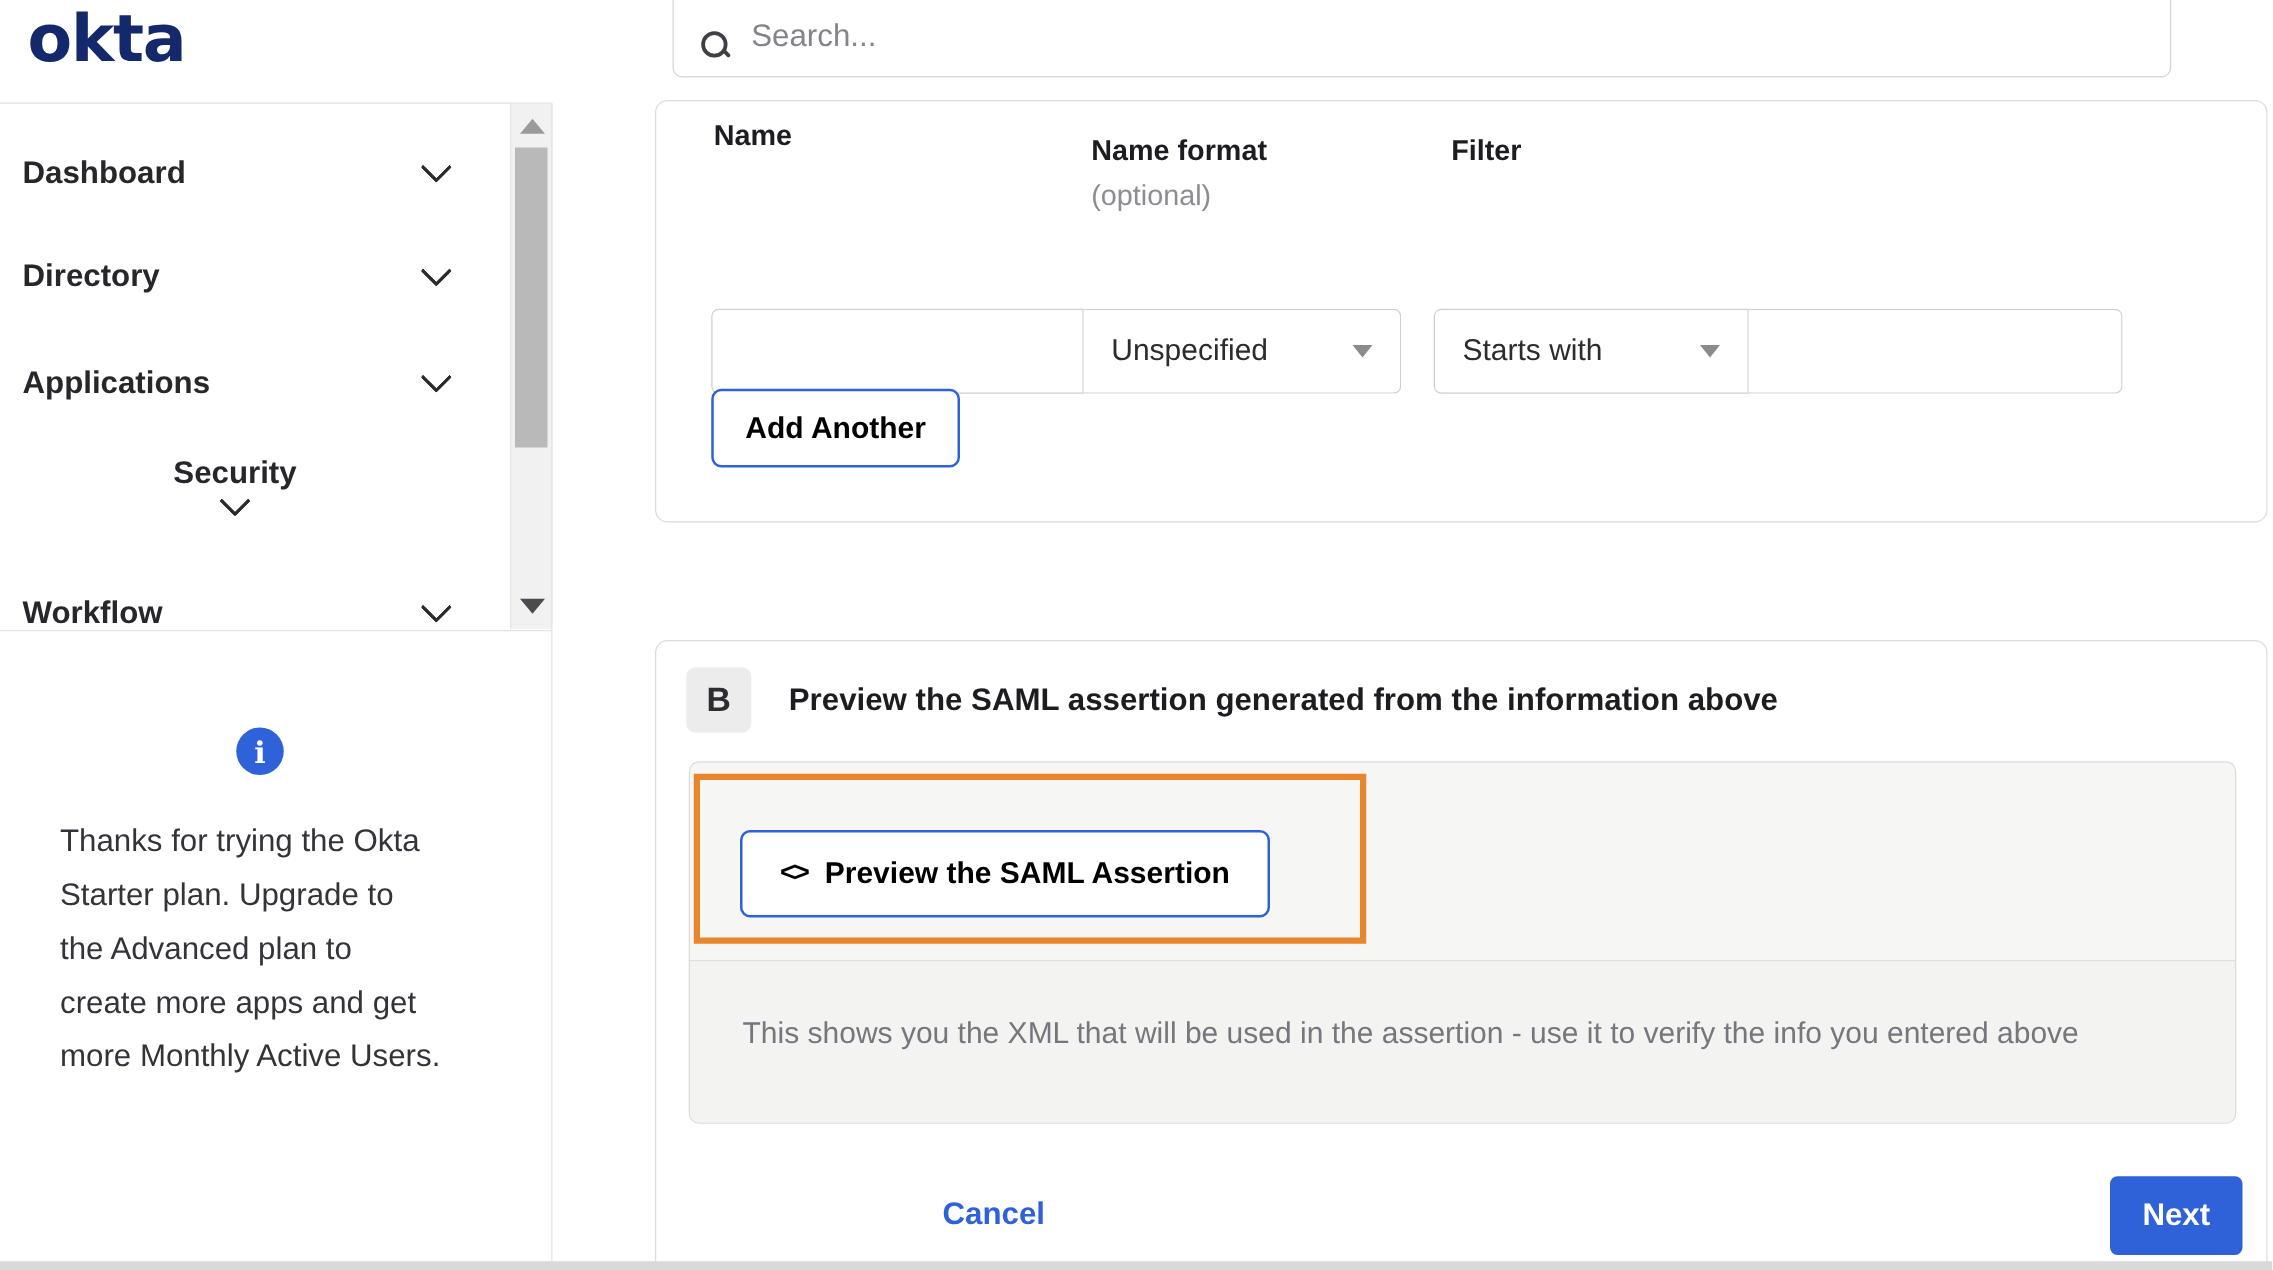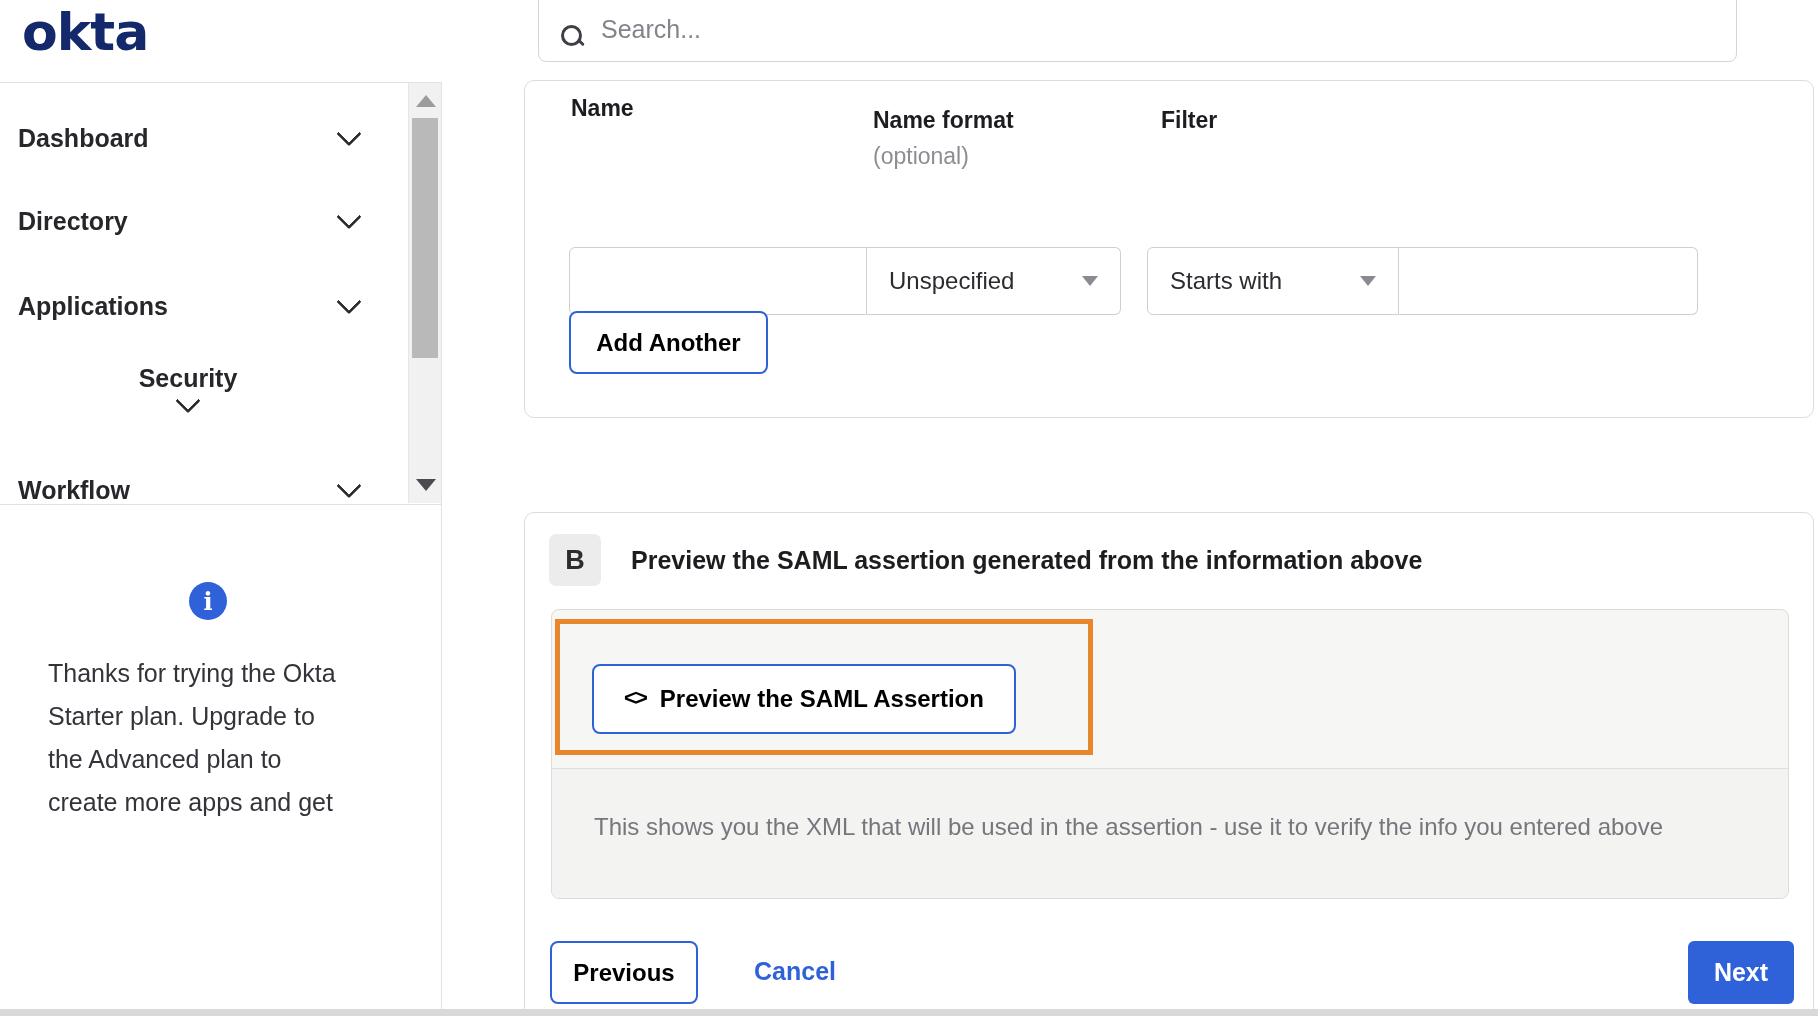--- a/index.html
+++ b/index.html
@@ -134,20 +134,21 @@
     <div class="arr-dn"></div>
   </div>
   <div class="side-sep"></div>
 
   <div class="info-ic">i</div>
   <div class="upsell-text">
     <div>Thanks for trying the Okta</div>
     <div>Starter plan. Upgrade to</div>
     <div>the Advanced plan to</div>
     <div>create more apps and get</div>
+    <div>more Monthly Active Users.</div>
   </div>
 
   <div class="card card-a">
     <span class="flabel" style="left:46px;top:14px;">Name</span>
     <span class="flabel" style="left:348px;top:26px;">Name format</span>
     <span class="flabel optional" style="left:348px;top:62px;">(optional)</span>
     <span class="flabel" style="left:636px;top:26px;">Filter</span>
 
     <div class="fieldrow" style="left:44px;">
       <input class="tinput left" style="width: 298px;" value="">
@@ -178,18 +179,17 @@
 
   <div class="hilite"></div>
 
   <button class="btn-outline preview-btn">
     <span class="code-ic">&lt;&gt;</span>
     <span>Preview the SAML Assertion</span>
   </button>
 
   <div class="panel-desc">This shows you the XML that will be used in the assertion - use it to verify the info you entered above</div>
 
-  <button class="btn-outline prev-btn">Previous</button>
   <button class="cancel-link">Cancel</button>
   <button class="next-btn">Next</button>
 
   <div class="bottom-strip"></div>
 </div>
 
 </body></html>

